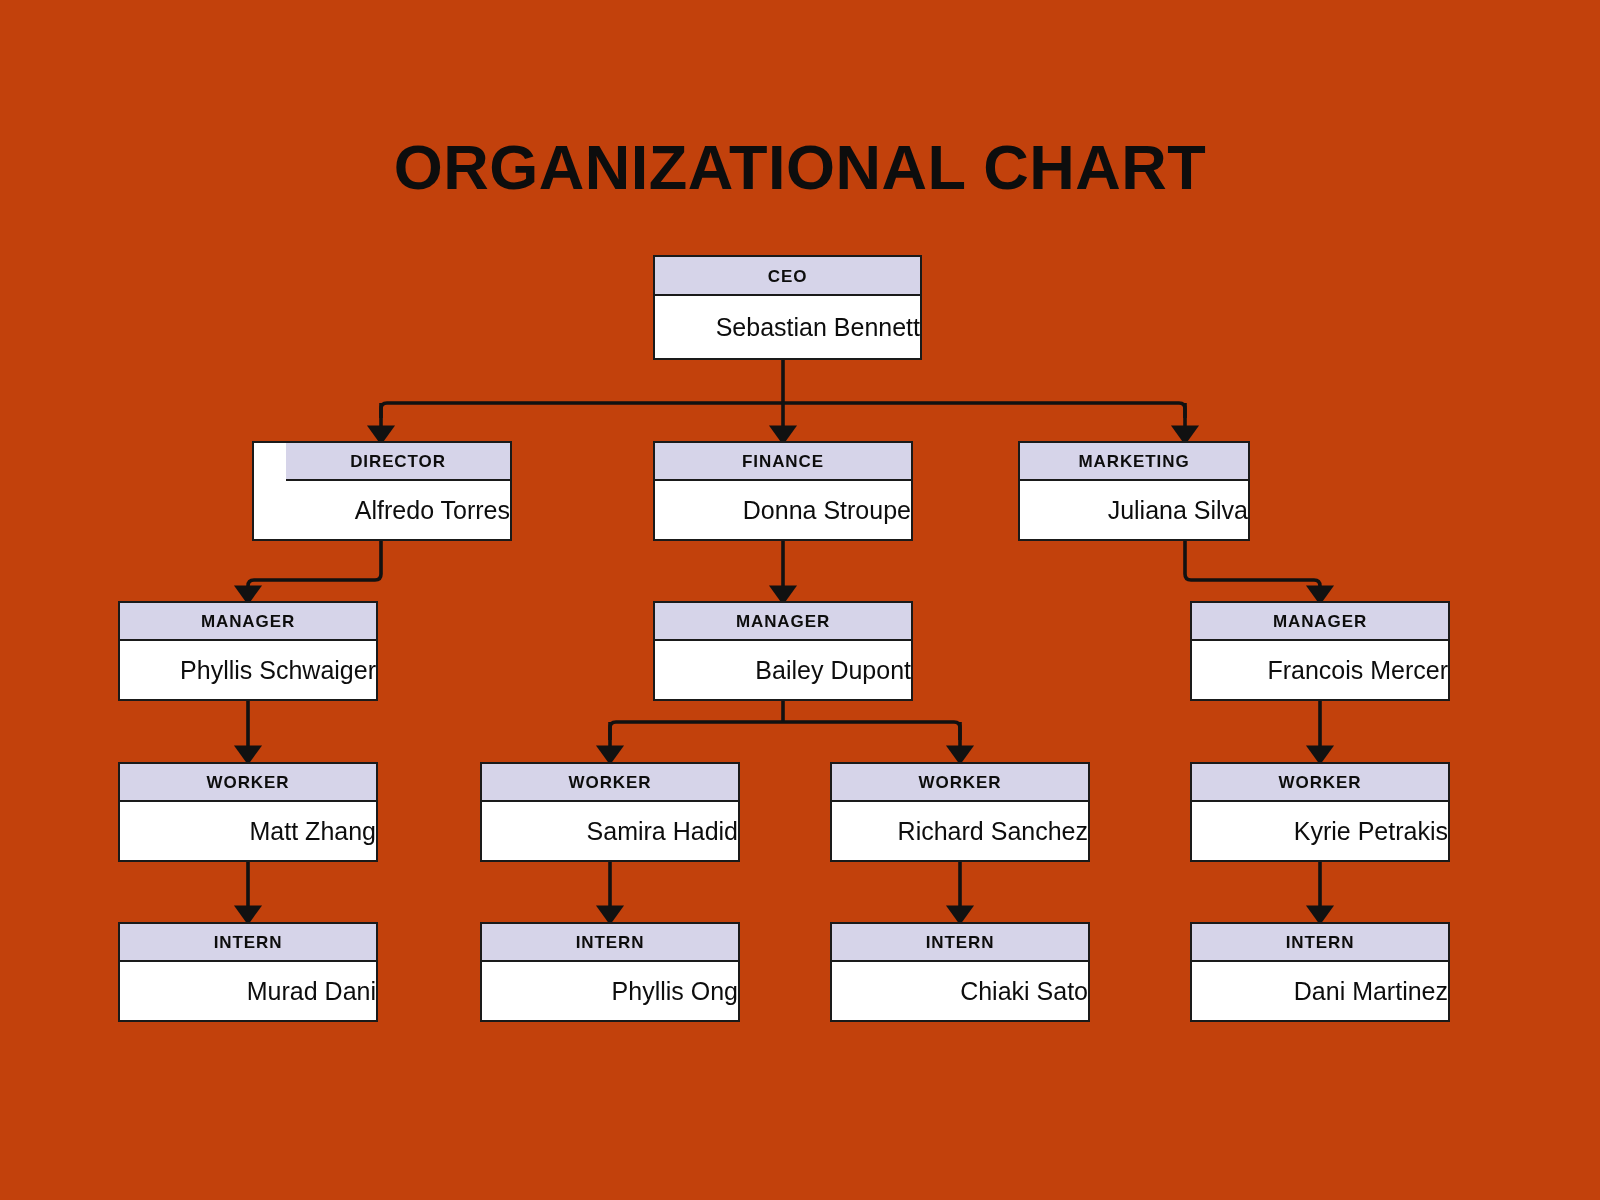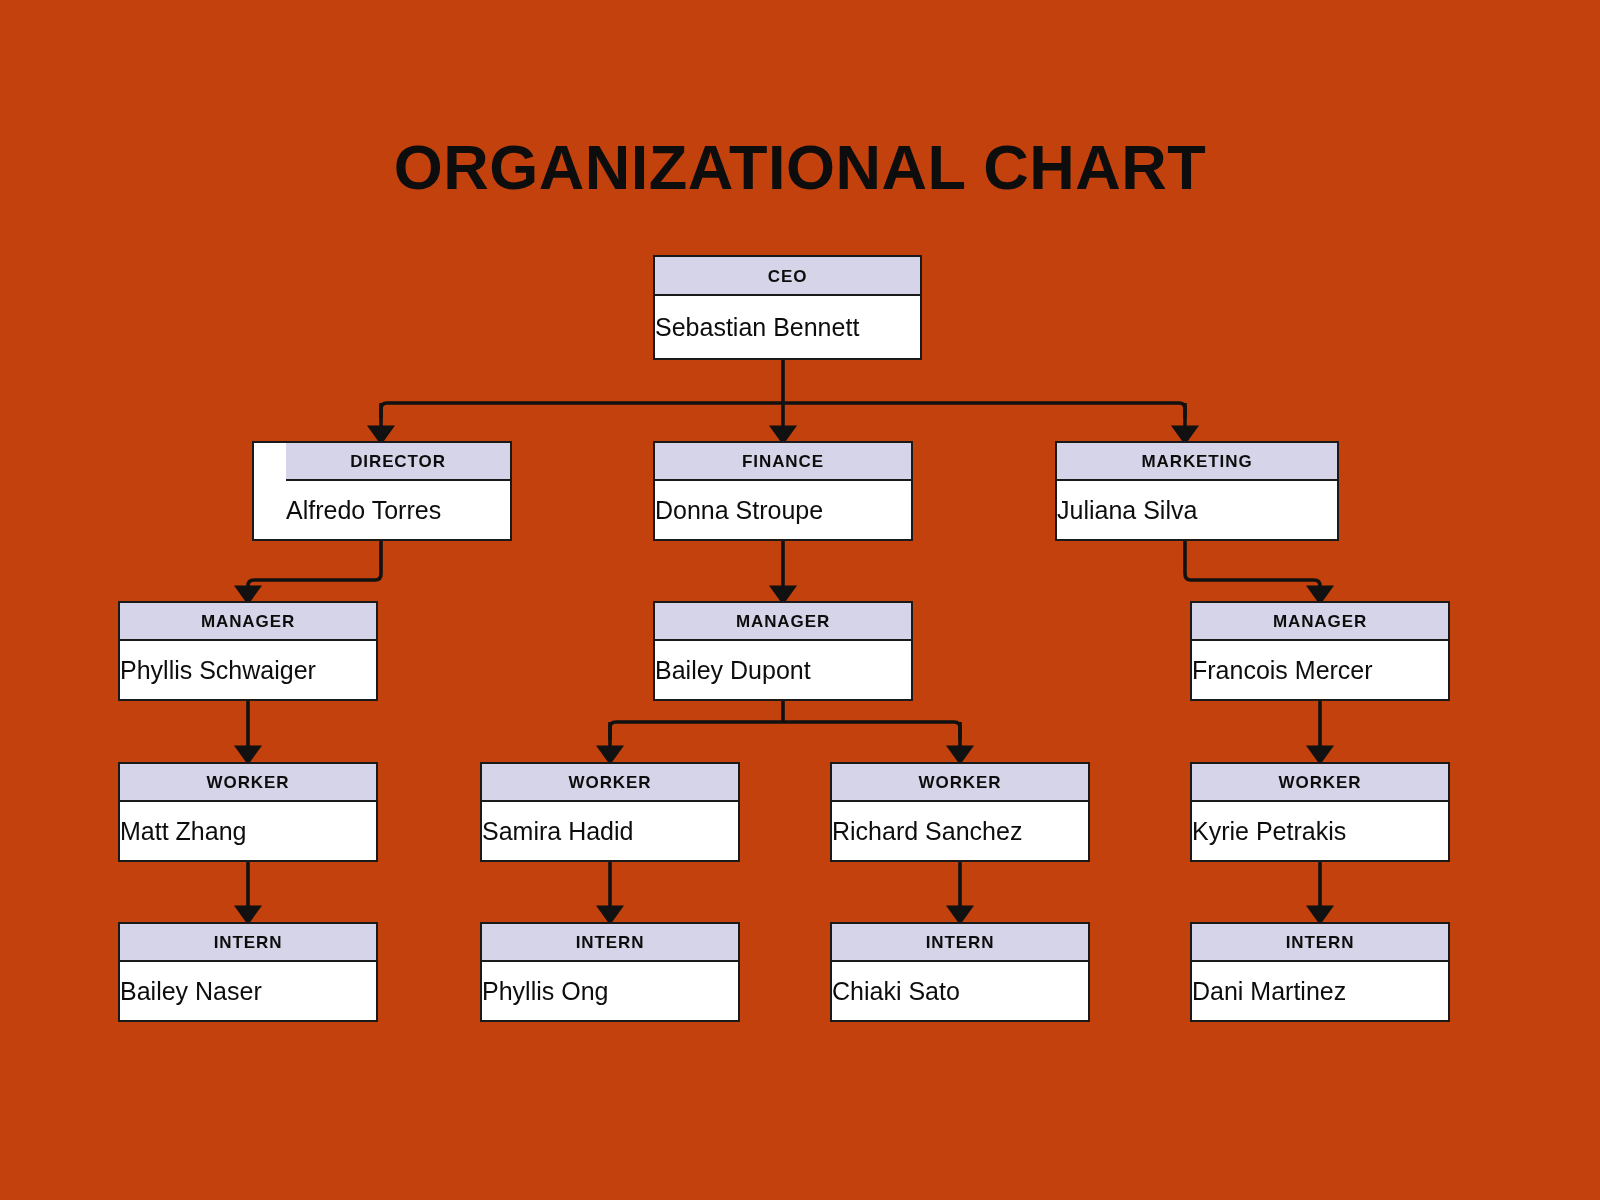--- a/index.html
+++ b/index.html
@@ -59,21 +59,21 @@
     letter-spacing: 0.9px;
     color: #0d0d0d;
     overflow: hidden;
     white-space: nowrap;
   }
   .node-body {
     box-sizing: border-box;
     background: #ffffff;
     height: 58px;
     line-height: 58px;
-    text-align: left;
+    text-align: right;
     font-size: 25px;
     font-weight: 400;
     color: #0d0d0d;
     overflow: hidden;
     white-space: nowrap;
   }
   
   .node.ceo .node-header { height: 39px; line-height: 39px; }
   .node.ceo .node-body { height: 62px; line-height: 62px; }
 </style>
@@ -129,21 +129,21 @@
   <div class="node" style="left:252px; top:441px; width:260px;padding-left:32px;">
     <div class="node-header">DIRECTOR</div>
     <div class="node-body">Alfredo Torres</div>
   </div>
 
   <div class="node" style="left:653px; top:441px; width:260px;">
     <div class="node-header">FINANCE</div>
     <div class="node-body">Donna Stroupe</div>
   </div>
 
-  <div class="node" style="left:1055px; top:441px; width:284px;">
+  <div class="node" style="left:1018px; top:441px; width:232px;">
     <div class="node-header">MARKETING</div>
     <div class="node-body">Juliana Silva</div>
   </div>
 
   <div class="node" style="left:118px; top:601px; width:260px;">
     <div class="node-header">MANAGER</div>
     <div class="node-body">Phyllis Schwaiger</div>
   </div>
 
   <div class="node" style="left:653px; top:601px; width:260px;">
@@ -171,21 +171,21 @@
     <div class="node-body">Richard Sanchez</div>
   </div>
 
   <div class="node" style="left:1190px; top:762px; width:260px;">
     <div class="node-header">WORKER</div>
     <div class="node-body">Kyrie Petrakis</div>
   </div>
 
   <div class="node" style="left:118px; top:922px; width:260px;">
     <div class="node-header">INTERN</div>
-    <div class="node-body">Bailey Naser</div>
+    <div class="node-body">Murad Dani</div>
   </div>
 
   <div class="node" style="left:480px; top:922px; width:260px;">
     <div class="node-header">INTERN</div>
     <div class="node-body">Phyllis Ong</div>
   </div>
 
   <div class="node" style="left:830px; top:922px; width:260px;">
     <div class="node-header">INTERN</div>
     <div class="node-body">Chiaki Sato</div>

